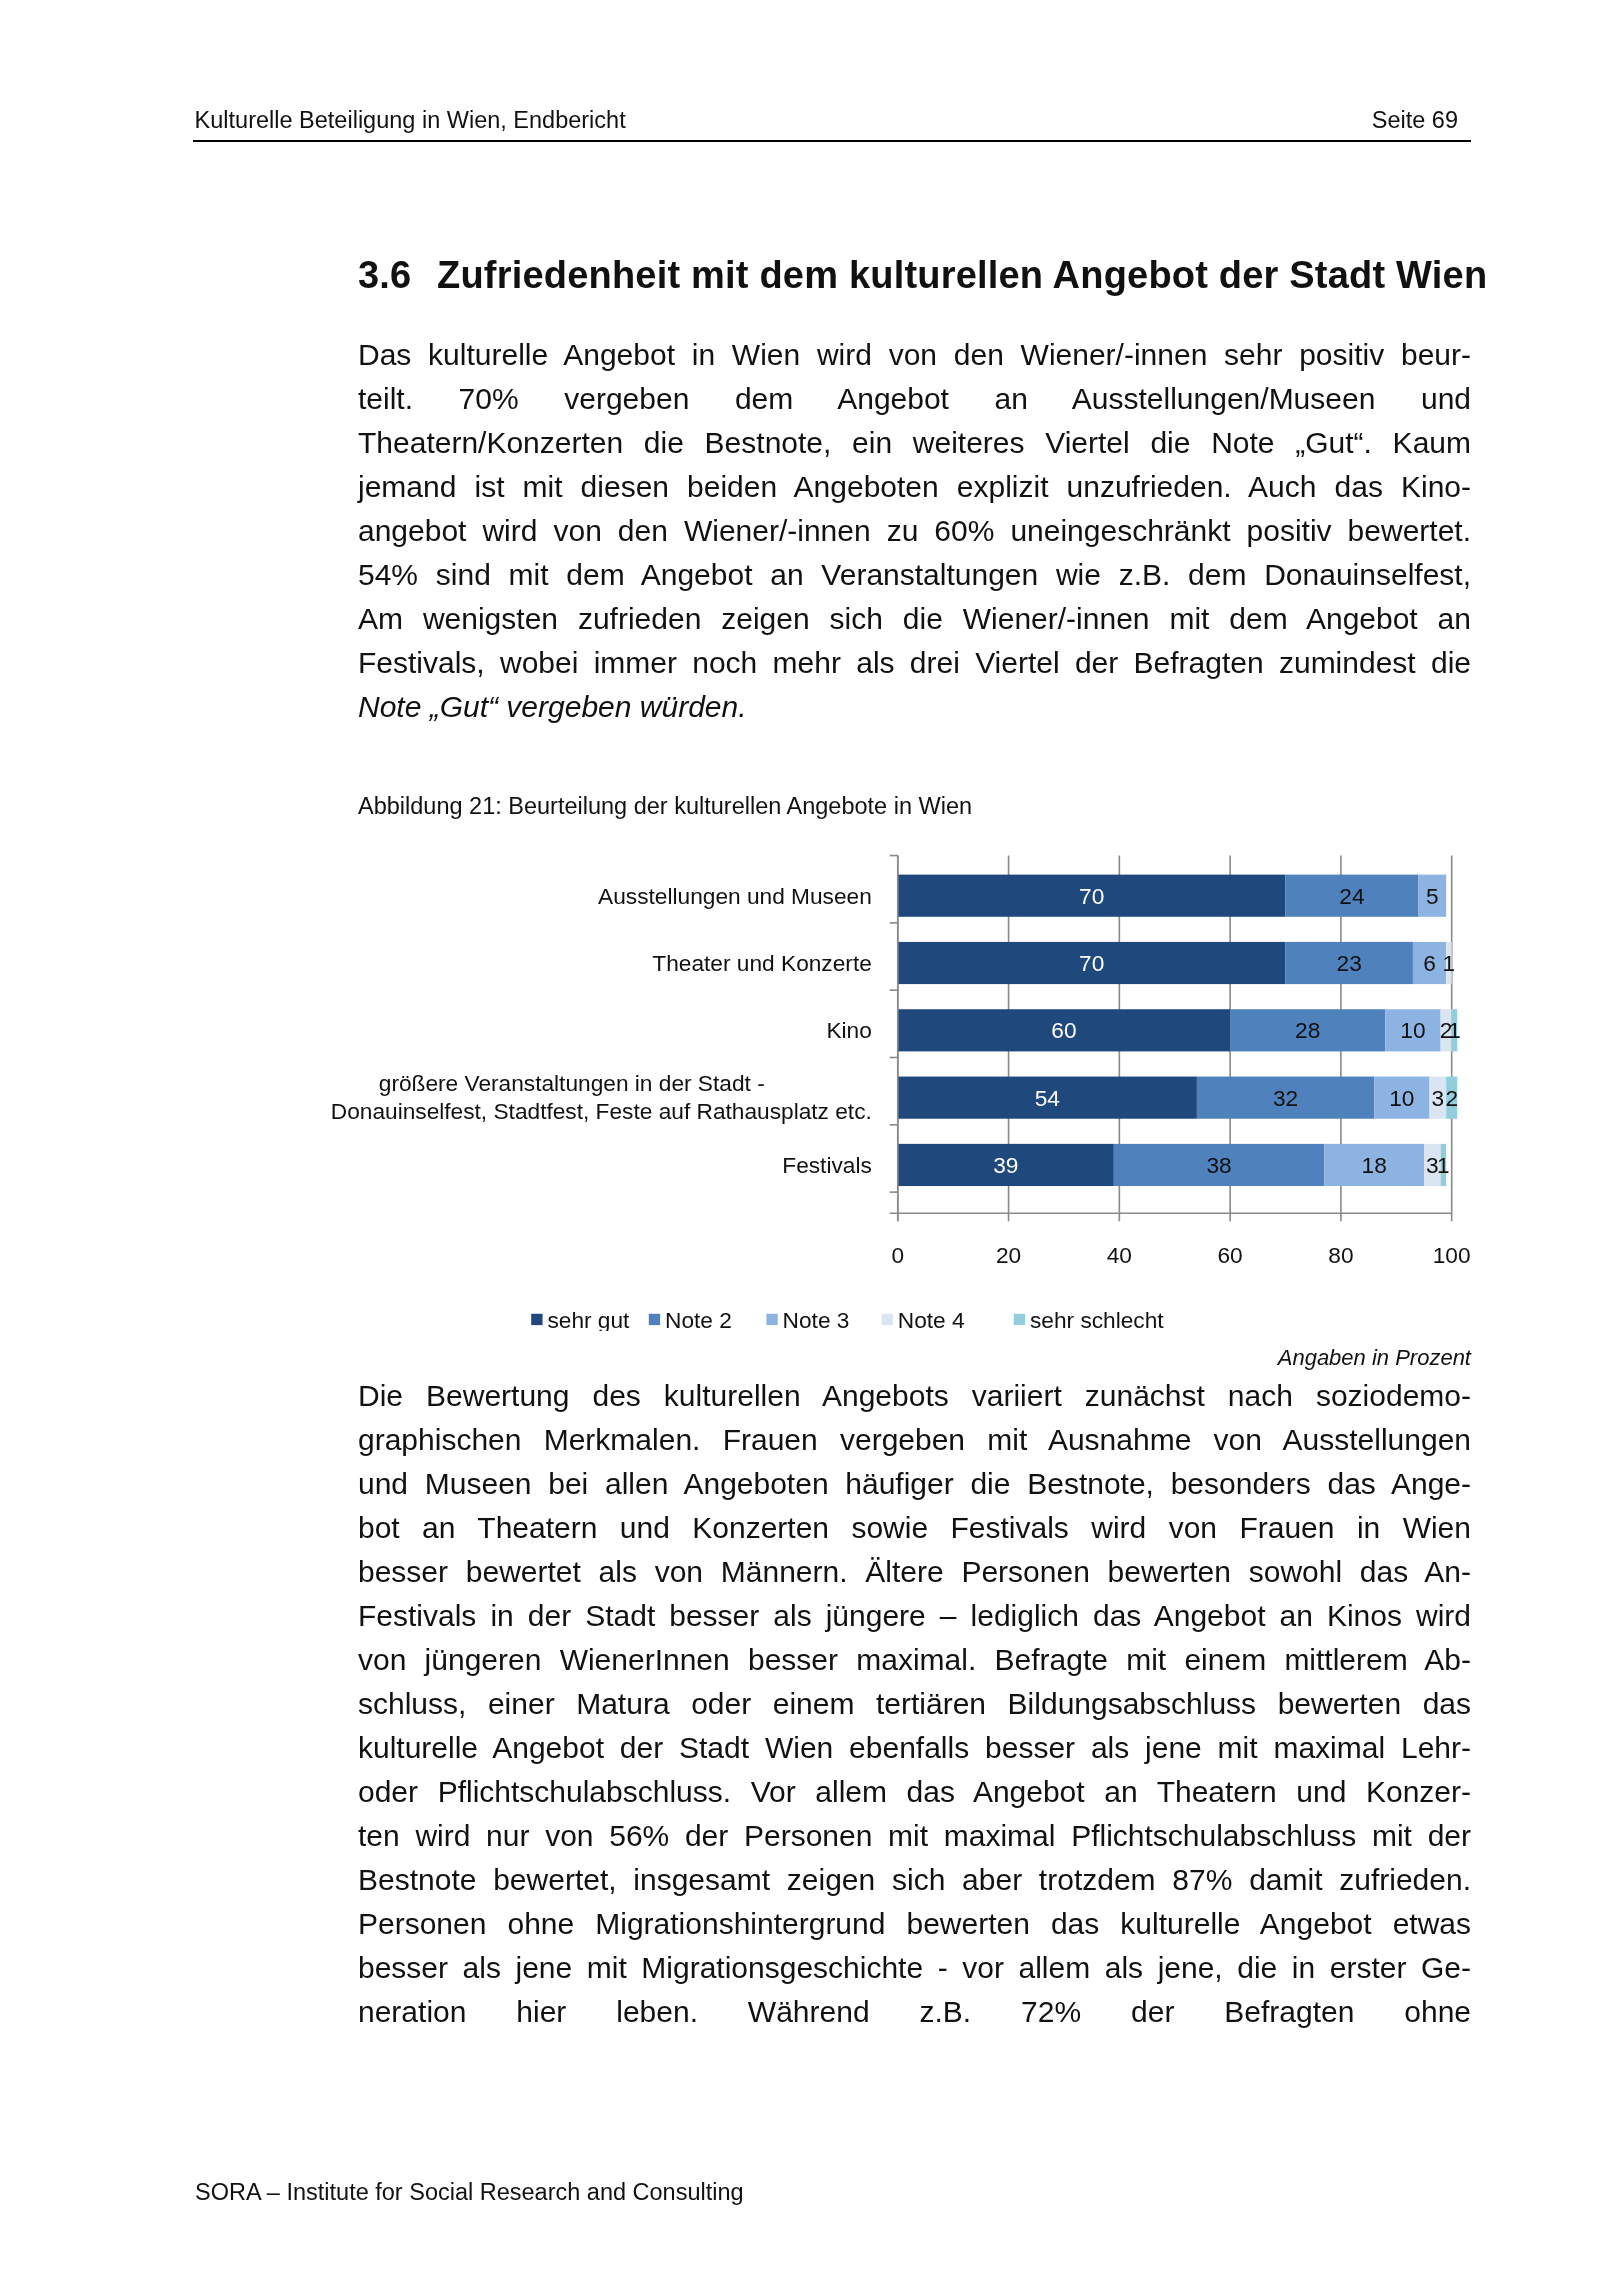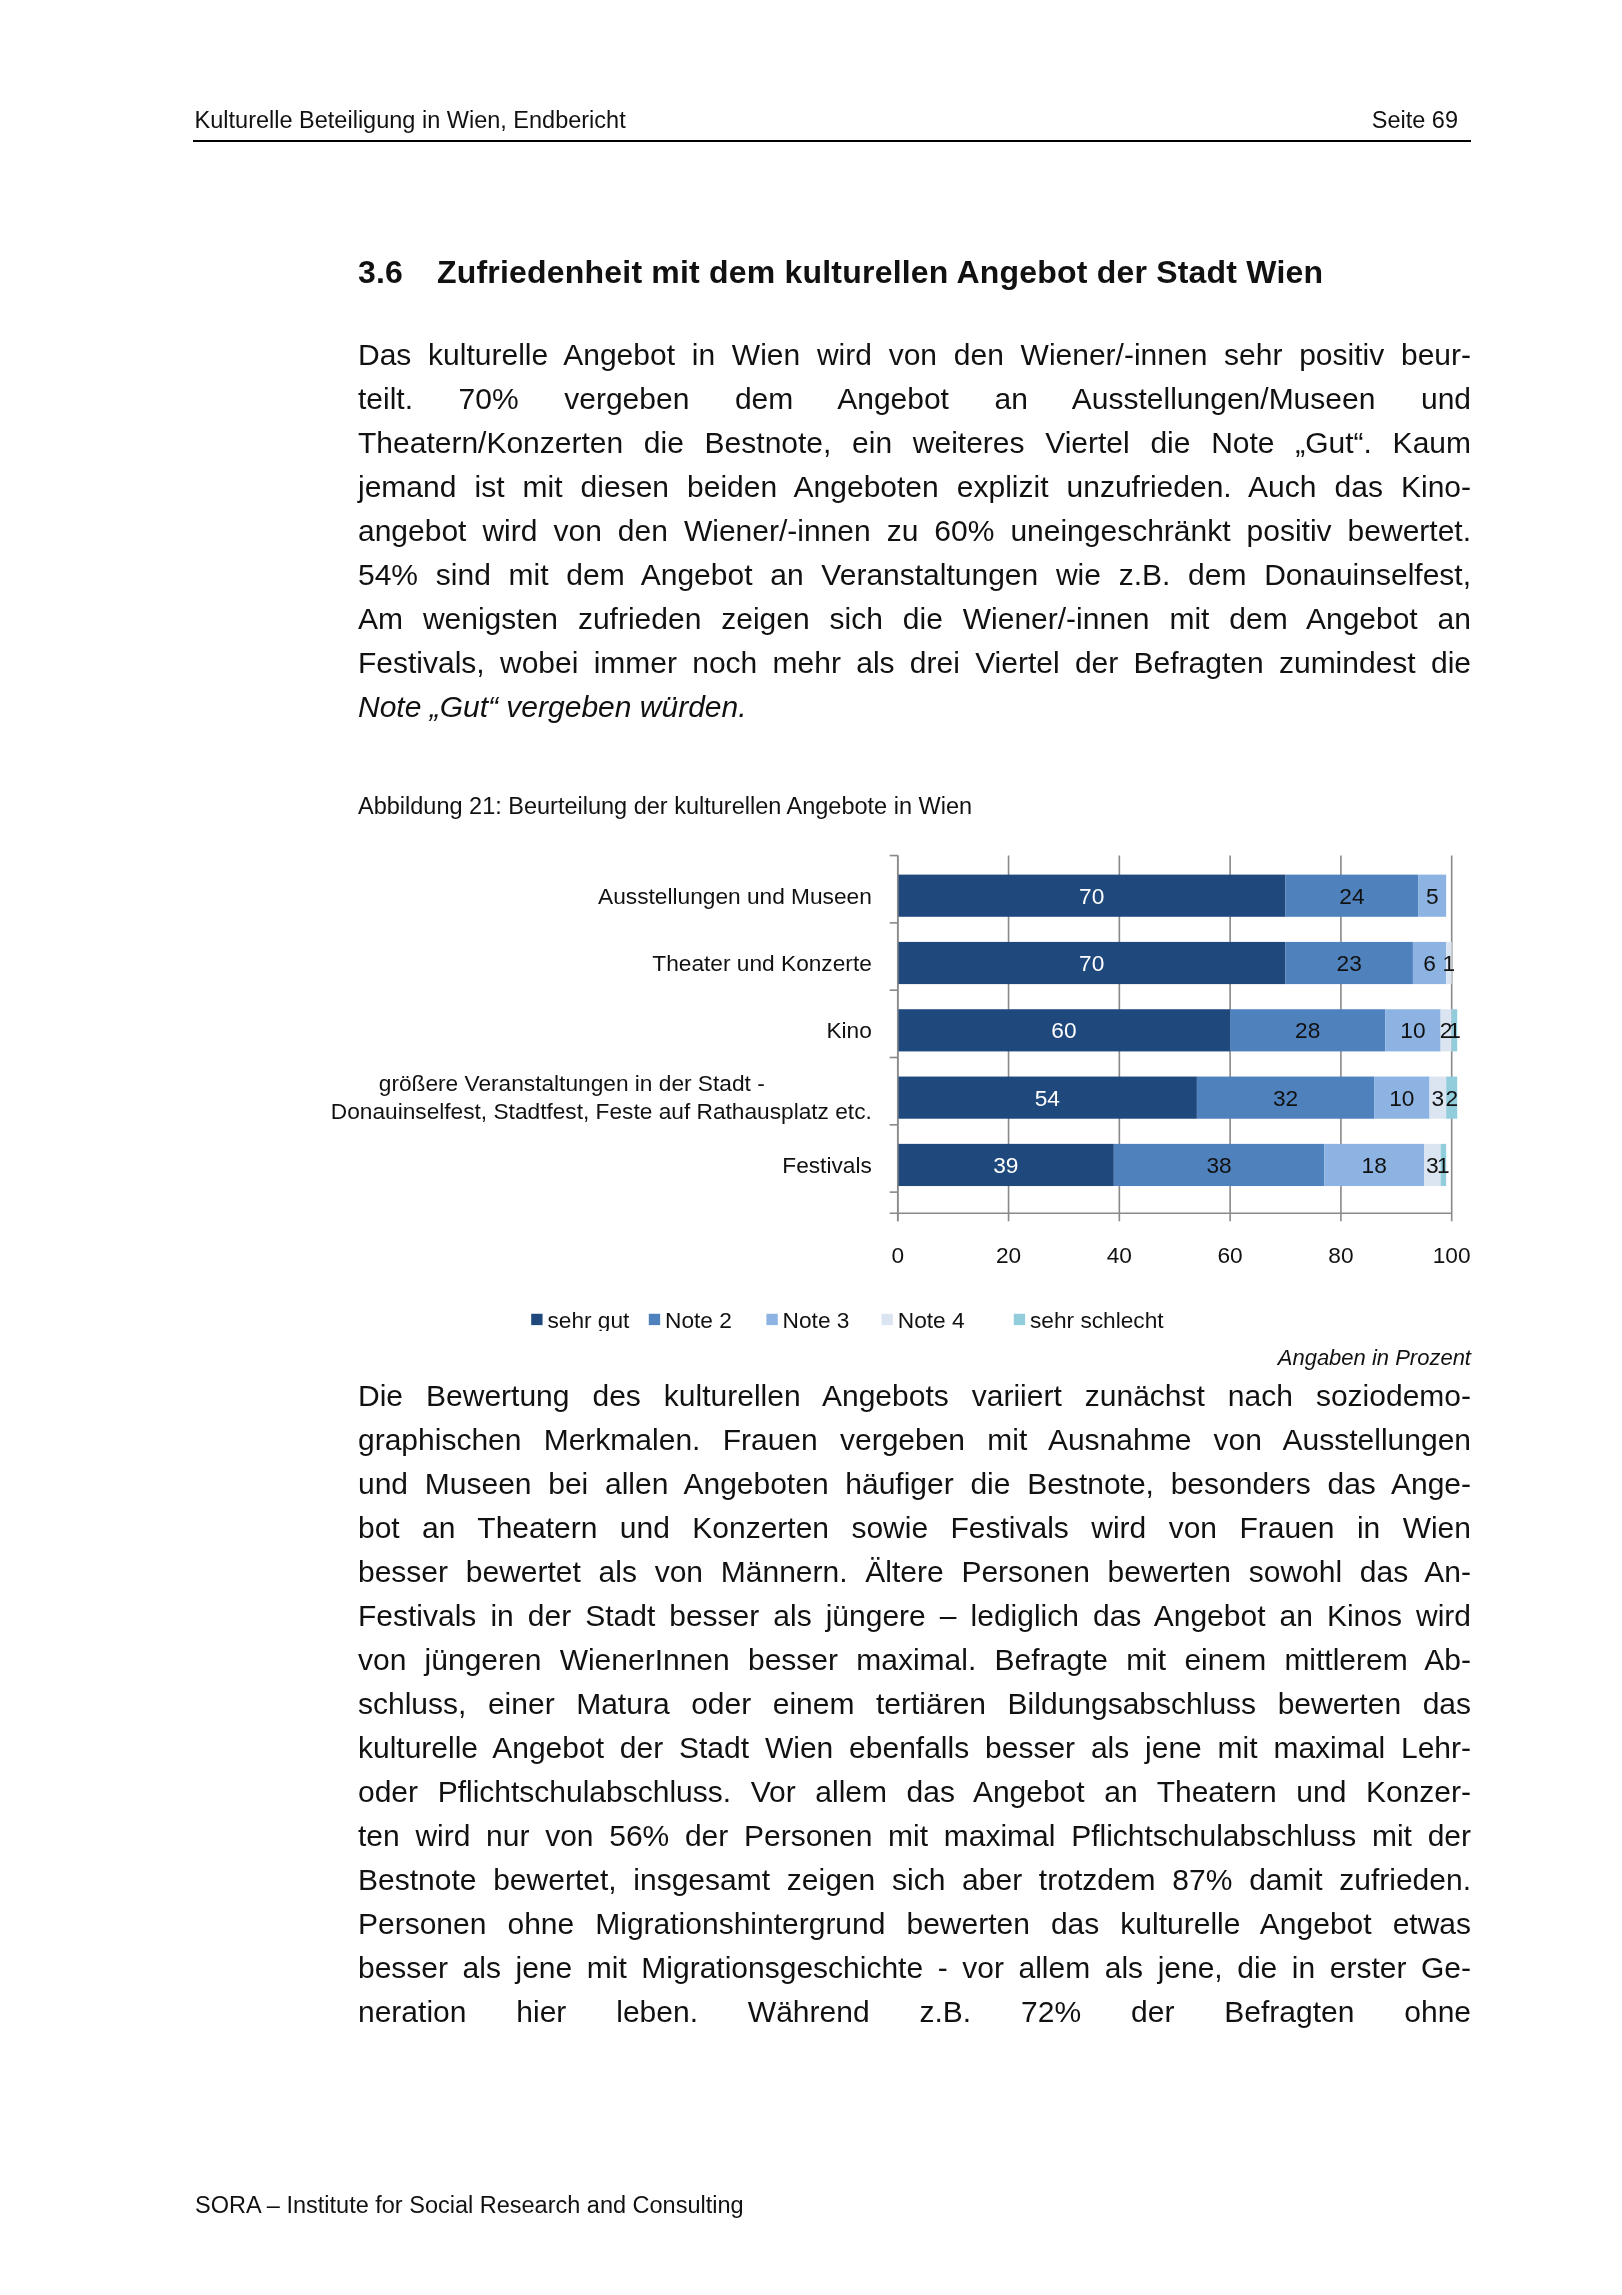--- a/index.html
+++ b/index.html
@@ -1,27 +1,27 @@
 <!DOCTYPE html>
 <html style="font-size:13px"><head>
 <meta charset="utf-8">
 <style>
   html, body { margin:0; padding:0; background:#fff; }
   body { width:1622px; height:2295px; position:relative; font-family:"Liberation Sans", sans-serif; color:#111; overflow:hidden; }
   .running-head { position:absolute; left:193px; top:104px; width:1278px; height:36px; border-bottom:2.4px solid #000; }
   .running-head .left { position:absolute; left:1.6px; top:3.2px; font-size:23.5px; }
   .running-head .right { position:absolute; right:13px; top:3.2px; font-size:23.5px; }
-  .section-title { position:absolute; left:358px; top:254px; font-size:32px; font-weight:bold; letter-spacing:0.2px; }
+  .section-title { position:absolute; left:358px; top:254px; font-size:38px; font-weight:bold; letter-spacing:0.2px; }
   .section-title .num { display:inline-block; width:79px; }
   .para { position:absolute; left:358px; width:1113px; font-size:30px; line-height:44px; text-align:justify; }
   .para .line { display:block; text-align:justify; text-align-last:justify; white-space:nowrap; height:44px; }
   .para .line.last { text-align-last:left;font-style:italic; }
   .figure-caption { position:absolute; left:358px; top:793px; font-size:23.5px; font-weight:normal; }
   .units-note { position:absolute; right:151px; top:1345px; font-size:22px; font-style:italic;text-align:right; }
-  .footer { position:absolute; left:195px; top:2179px; font-size:23.5px;margin-top:13px; }
+  .footer { position:absolute; left:195px; top:2179px; font-size:23.5px; }
   svg#chart { position:absolute; left:0; top:844px; }
   .cat-label { font-size:28px; fill:#111; }
   .tick-label { font-size:28px; fill:#111; }
   .bar-label { font-size:28px; }
   .legend-label { font-size:28px; fill:#111; }
 </style>
 </head>
 <body>
 
 <div class="running-head">

